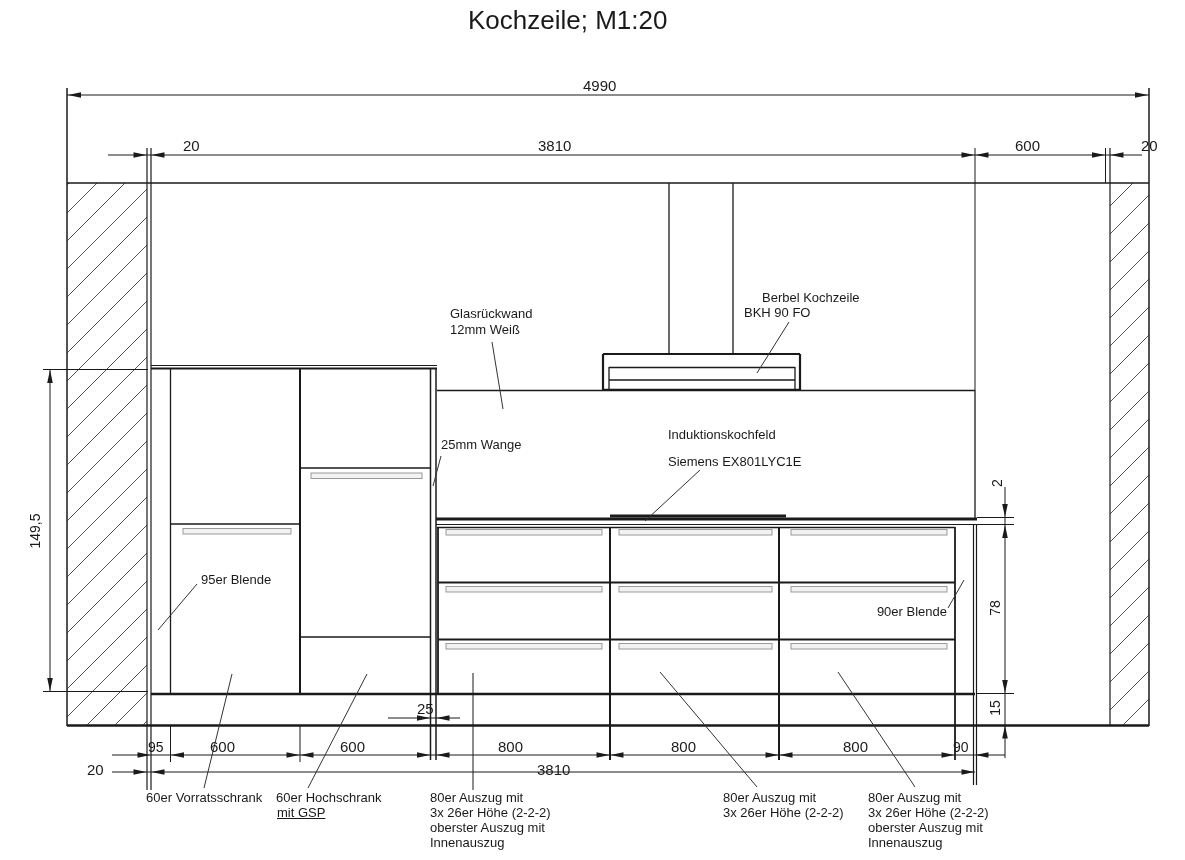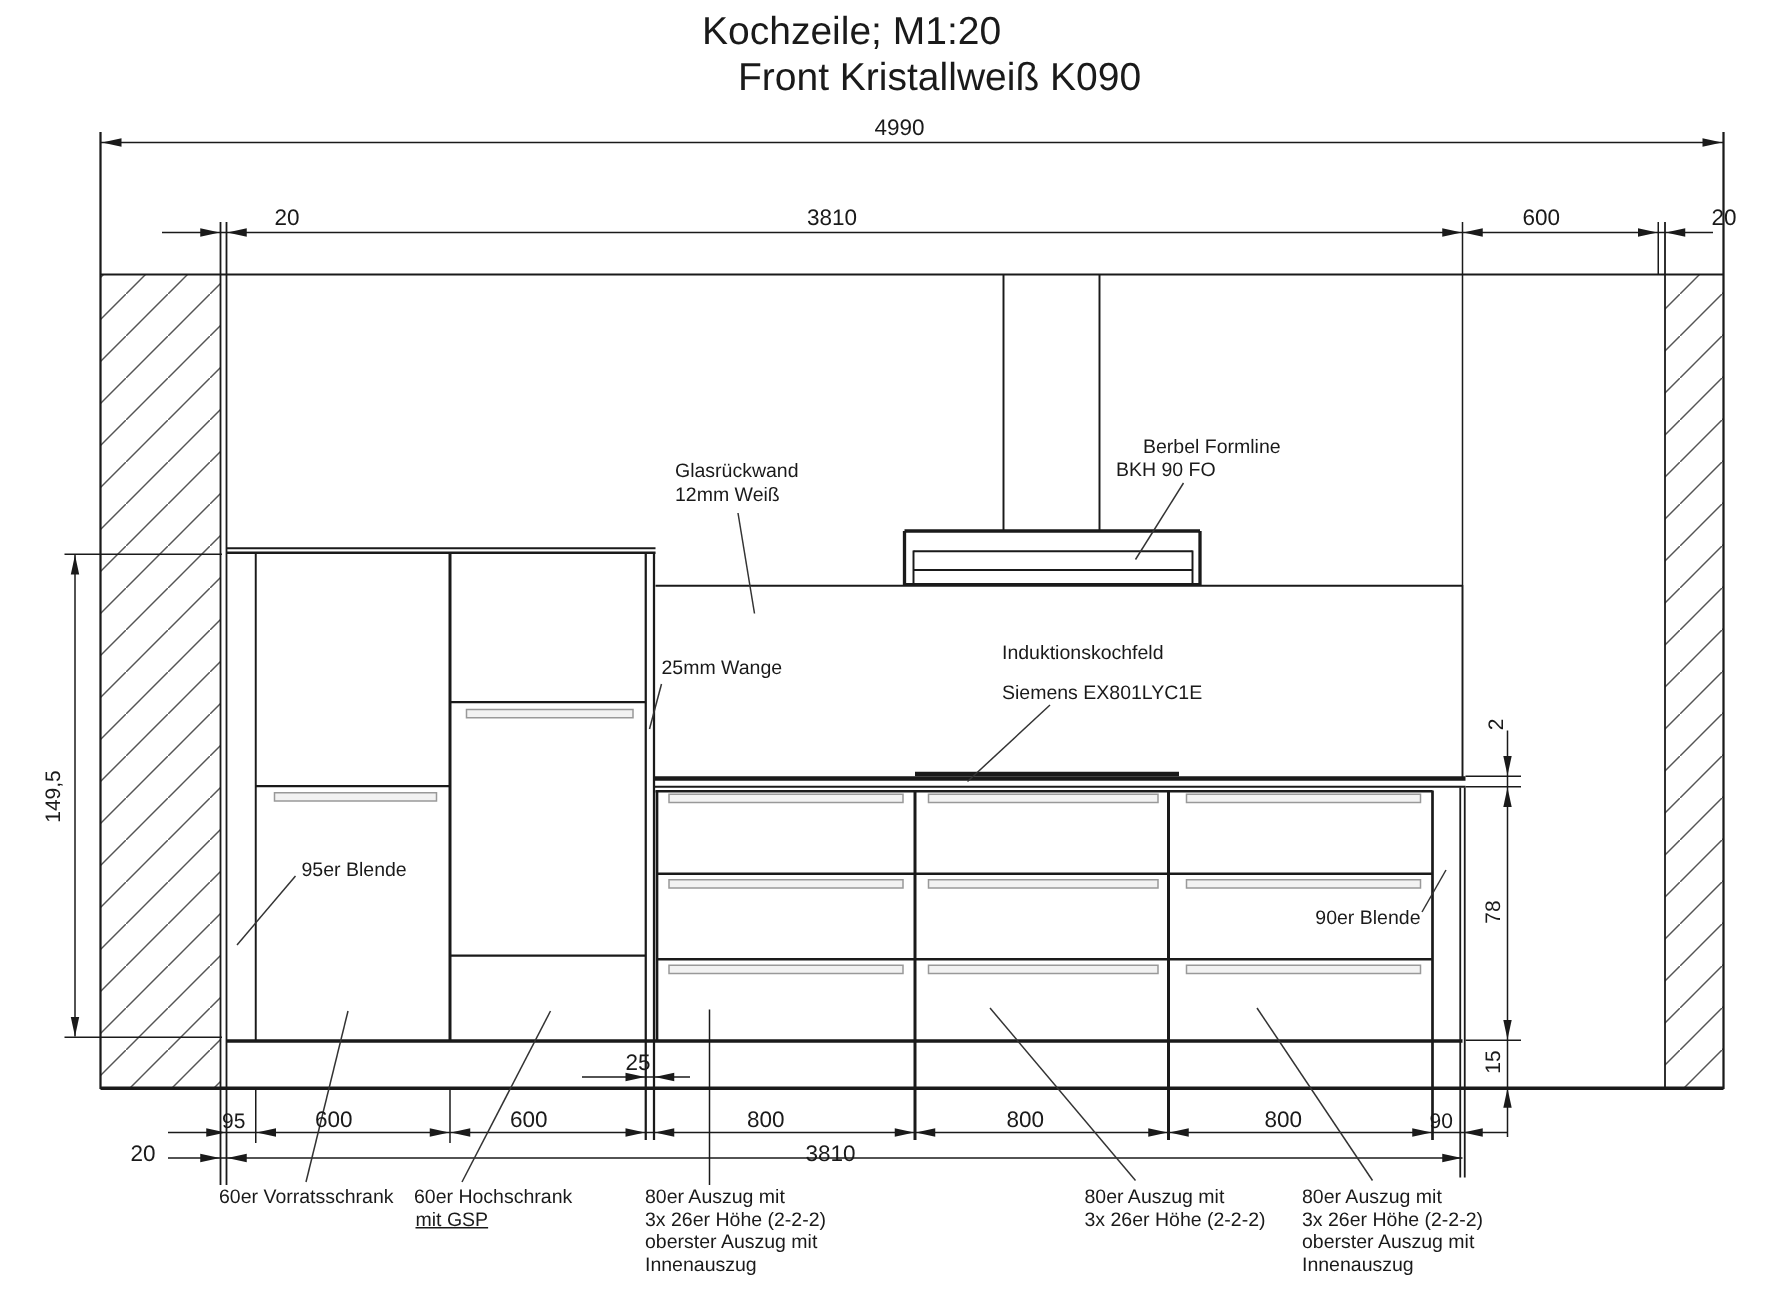--- a/index.html
+++ b/index.html
@@ -141,21 +141,20 @@
         <polygon points="50,370 47.2,383 52.8,383" fill="#1a1a1a"></polygon>
         <polygon points="50,691 47.2,678 52.8,678" fill="#1a1a1a"></polygon>
         <polygon points="1005,517 1002.2,504 1007.8,504" fill="#1a1a1a"></polygon>
         <polygon points="1005,525 1002.2,538 1007.8,538" fill="#1a1a1a"></polygon>
         <polygon points="1005,693 1002.2,680 1007.8,680" fill="#1a1a1a"></polygon>
         <polygon points="1005,725.5 1002.2,738.5 1007.8,738.5" fill="#1a1a1a"></polygon>
       </g>
   </svg>
 
   <div class="txt title" style="left:468px;top:6px;">Kochzeile; M1:20</div>
-  <div class="txt title" style="left:492px;top:37px;">Front Kristallweiß K090</div>
 
   <div class="txt dim c" style="left:583px;top:78px;width:50px;">4990</div>
   <div class="txt dim" style="left:183px;top:138px;">20</div>
   <div class="txt dim c" style="left:538px;top:138px;width:50px;">3810</div>
   <div class="txt dim c" style="left:1015px;top:138px;width:50px;">600</div>
   <div class="txt dim" style="left:1141px;top:138px;">20</div>
 
   <div class="txt dims c" style="left:148px;top:740px;width:25px;">95</div>
   <div class="txt dim c" style="left:210px;top:739px;width:50px;">600</div>
   <div class="txt dim c" style="left:340px;top:739px;width:50px;">600</div>
@@ -169,21 +168,21 @@
   <div class="txt dim c" style="left:537px;top:762px;width:50px;">3810</div>
 
   <div class="txt dims rot" style="left:8px;top:522px;width:56px;height:18px;">149,5</div>
   <div class="txt dims rot" style="left:985px;top:476px;width:26px;height:14px;">2</div>
   <div class="txt dims rot" style="left:980px;top:600px;width:32px;height:16px;">78</div>
   <div class="txt dims rot" style="left:980px;top:700px;width:32px;height:16px;">15</div>
 
   <div class="txt lab" style="left:450px;top:307px;">Glasrückwand</div>
   <div class="txt lab" style="left:450px;top:323px;">12mm Weiß</div>
   <div class="txt lab" style="left:441px;top:438px;">25mm Wange</div>
-  <div class="txt lab" style="left:762px;top:291px;">Berbel Formline</div>
+  <div class="txt lab" style="left:762px;top:291px;">Berbel Kochzeile</div>
   <div class="txt lab" style="left:744px;top:306px;">BKH 90 FO</div>
   <div class="txt lab" style="left:668px;top:428px;">Induktionskochfeld</div>
   <div class="txt lab" style="left:668px;top:455px;">Siemens EX801LYC1E</div>
   <div class="txt lab" style="left:201px;top:573px;">95er Blende</div>
   <div class="txt lab" style="left:845px;top:605px;width:102px;text-align:right;">90er Blende</div>
 
   <div class="txt lab" style="left:146px;top:791px;">60er Vorratsschrank</div>
   <div class="txt lab" style="left:276px;top:791px;">60er Hochschrank</div>
   <div class="txt lab" style="left:277px;top:806px;text-decoration:underline;">mit GSP</div>
 

